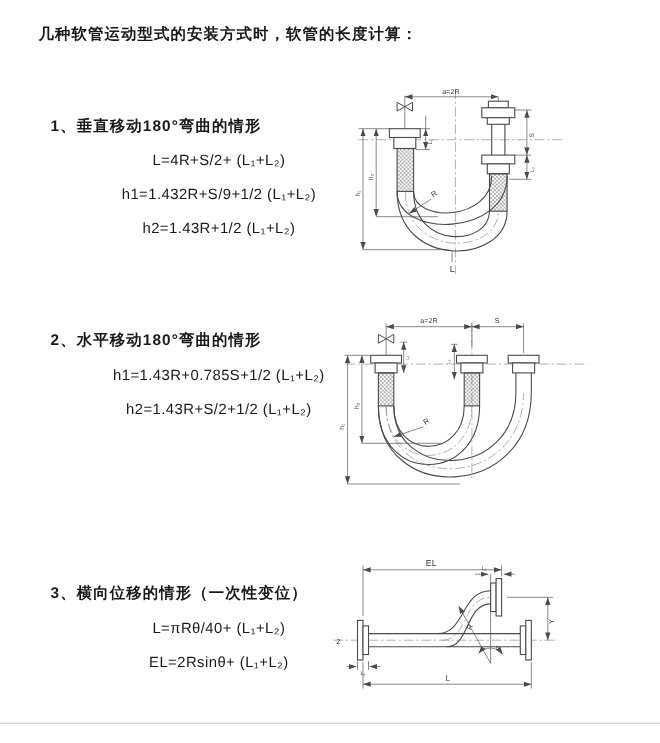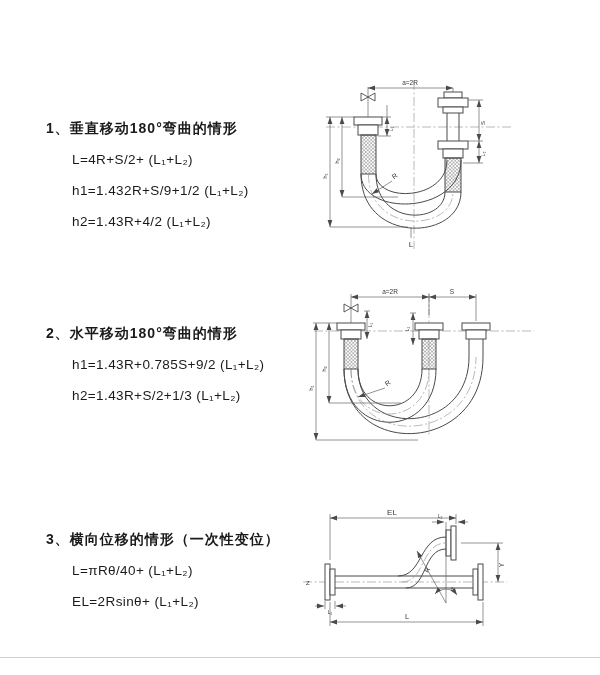--- a/index.html
+++ b/index.html
@@ -6,57 +6,58 @@
   .page {
     position:relative; width:600px; height:675px; background:#ffffff;
     font-family:"Liberation Sans","DejaVu Sans",sans-serif; color:#1a1a1a; overflow:hidden;
   }
   .title {
     position:absolute; left:35px; top:22px; font-size:14px; font-weight:bold; letter-spacing:1px;
   }
   .section { position:absolute; width:280px; }
   .sec-heading { font-size:14px; font-weight:bold; letter-spacing:1px; line-height:18px; }
   .formulas { margin-left:26px; }
-  .formula { font-size:13.5px; letter-spacing:0.4px; margin-top:15px; line-height:16px; }
-  #sec1 { left:46px; top:119px; }
-  #sec2 { left:46px; top:300px;margin-top:24px; }
+  .formula { font-size:13.5px; letter-spacing:0.4px; margin-top:15px; line-height:16px;text-align:center; }
+  #sec1 { left:46px; top:105px; }
+  #sec2 { left:46px; top:300px; }
   #sec3 { left:46px; top:530px; }
   svg.diagram { position:absolute; }
   #dia1 { left:310px; top:75px; }
   #dia2 { left:306px; top:285px; }
   #dia3 { left:295px; top:498px; }
   svg .draw { stroke:#4a4a4a; stroke-width:1; fill:none; }
   svg .thin { stroke:#5a5a5a; stroke-width:0.65; fill:none; }
   svg .dim  { stroke:#5a5a5a; stroke-width:0.65; fill:none; }
   svg .cl   { stroke:#8a8a8a; stroke-width:0.6; fill:none; stroke-dasharray:9 2.5 2 2.5; }
   svg .fit  { stroke:#4a4a4a; stroke-width:1; fill:#ffffff; }
   svg .hose { stroke:#4a4a4a; stroke-width:1; fill:url(#hatch); }
   svg text { fill:#3a3a3a; font-family:"Liberation Sans","DejaVu Sans",sans-serif; }
   .scan-line { position:absolute; left:0; top:657px; width:600px; height:1px; background:#cfcfcf; }
 </style>
 </head>
 <body>
 
 <div class="page">
 
+  <div class="title">几种软管运动型式的安装方式时，软管的长度计算：</div>
 
   <div class="section" id="sec1">
     <div class="sec-heading">1、垂直移动180°弯曲的情形</div>
     <div class="formulas">
       <div class="formula">L=4R+S/2+ (L₁+L₂)</div>
       <div class="formula">h1=1.432R+S/9+1/2 (L₁+L₂)</div>
-      <div class="formula">h2=1.43R+4/2 (L₁+L₂)</div>
+      <div class="formula">h2=1.43R+1/2 (L₁+L₂)</div>
     </div>
   </div>
 
   <div class="section" id="sec2">
     <div class="sec-heading">2、水平移动180°弯曲的情形</div>
     <div class="formulas">
-      <div class="formula">h1=1.43R+0.785S+9/2 (L₁+L₂)</div>
-      <div class="formula">h2=1.43R+S/2+1/3 (L₁+L₂)</div>
+      <div class="formula">h1=1.43R+0.785S+1/2 (L₁+L₂)</div>
+      <div class="formula">h2=1.43R+S/2+1/2 (L₁+L₂)</div>
     </div>
   </div>
 
   <div class="section" id="sec3">
     <div class="sec-heading">3、横向位移的情形（一次性变位）</div>
     <div class="formulas">
       <div class="formula">L=πRθ/40+ (L₁+L₂)</div>
       <div class="formula">EL=2Rsinθ+ (L₁+L₂)</div>
     </div>
   </div>

